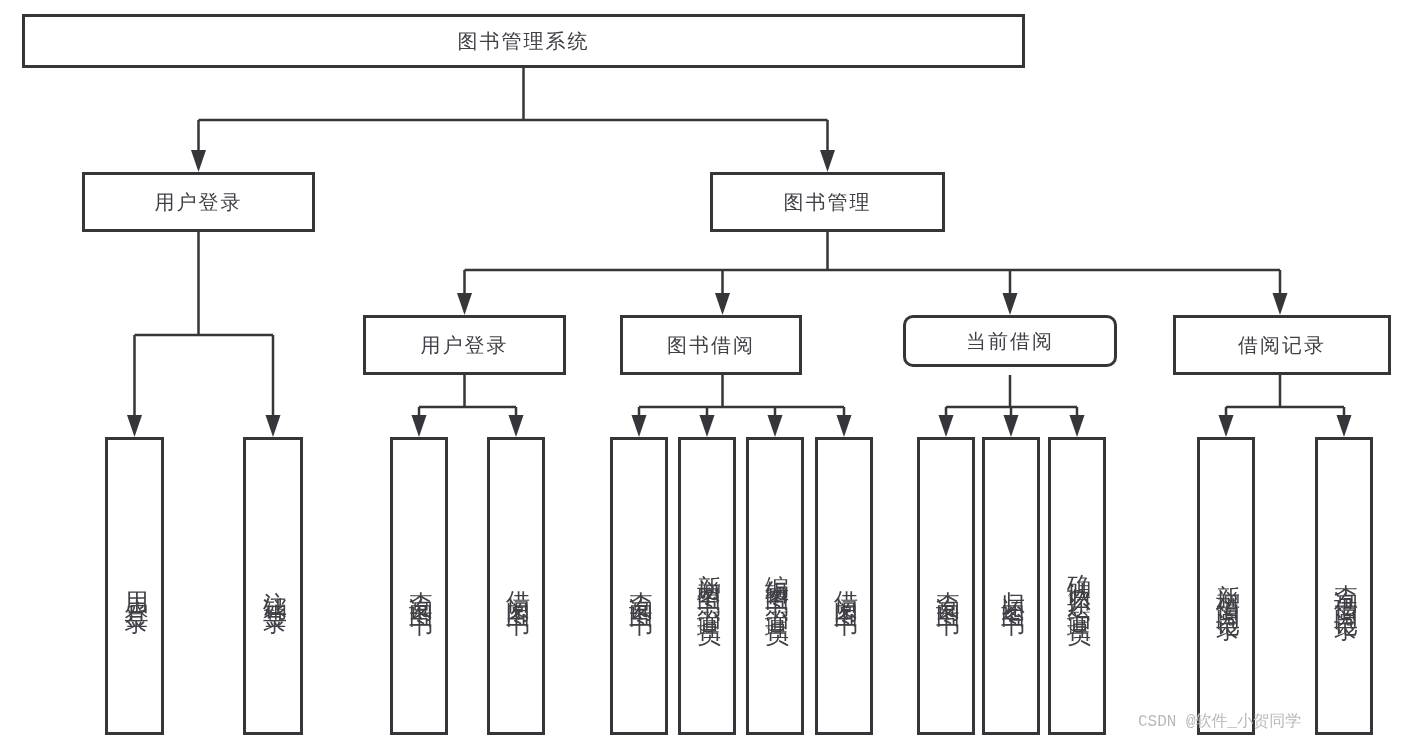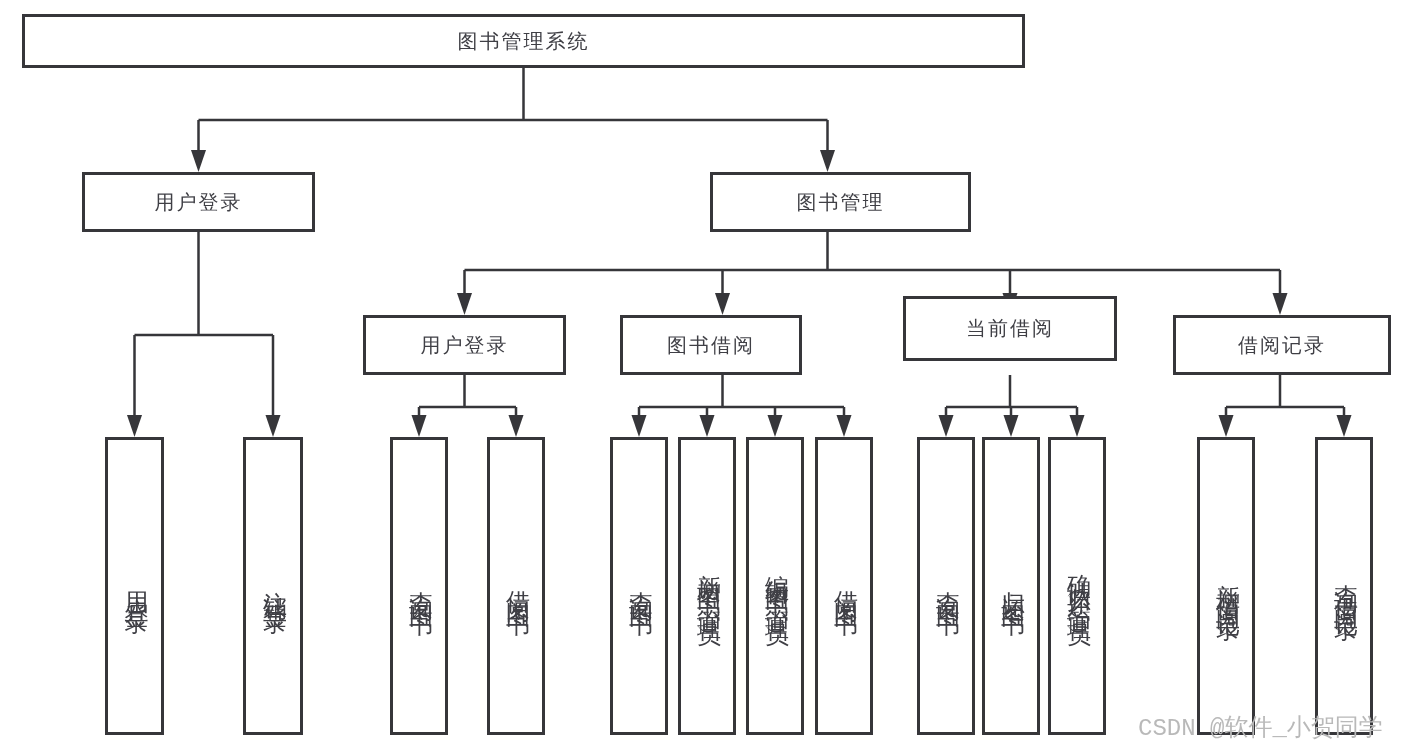--- a/index.html
+++ b/index.html
@@ -31,21 +31,21 @@
   .vbox{font-size:24px;}
   .vtext{
     writing-mode:vertical-rl;
     text-orientation:mixed;
     letter-spacing:7px;
     line-height:1;
   }
   .watermark{
     position:absolute;
     left:1138px;top:711px;
-    font-size:24px;
+    font-size:16px;
     color:var(--wm);
     white-space:nowrap;
     z-index:5;
   }
 </style>
 </head>
 <body>
 
 <div class="diagram">
 
@@ -78,31 +78,31 @@
     <polygon points="1336.5,415 1351.5,415 1344,437"></polygon>
   </svg>
 
   <div class="box hbox" style="left:22px;top:14px;width:1003px;height:54px;">
     <span>图书管理系统</span>
   </div>
 
   <div class="box hbox" style="left:82px;top:172px;width:233px;height:60px;">
     <span>用户登录</span>
   </div>
-  <div class="box hbox" style="left:710px;top:172px;width:261px;height:60px;">
+  <div class="box hbox" style="left:710px;top:172px;width:235px;height:60px;">
     <span>图书管理</span>
   </div>
 
   <div class="box hbox" style="left:363px;top:315px;width:203px;height:60px;">
     <span>用户登录</span>
   </div>
   <div class="box hbox" style="left:620px;top:315px;width:182px;height:60px;">
     <span>图书借阅</span>
   </div>
-  <div class="box hbox" style="left:903px;top:296px;width:214px;height:65px;">
+  <div class="box hbox" style="left:903px;top:315px;width:214px;height:52px;border-radius:10px;">
     <span>当前借阅</span>
   </div>
   <div class="box hbox" style="left:1173px;top:315px;width:218px;height:60px;">
     <span>借阅记录</span>
   </div>
 
   <div class="box vbox" style="left:105px;top:437px;width:59px;height:298px;">
     <span class="vtext">用户登录</span>
   </div>
   <div class="box vbox" style="left:243px;top:437px;width:60px;height:298px;">

